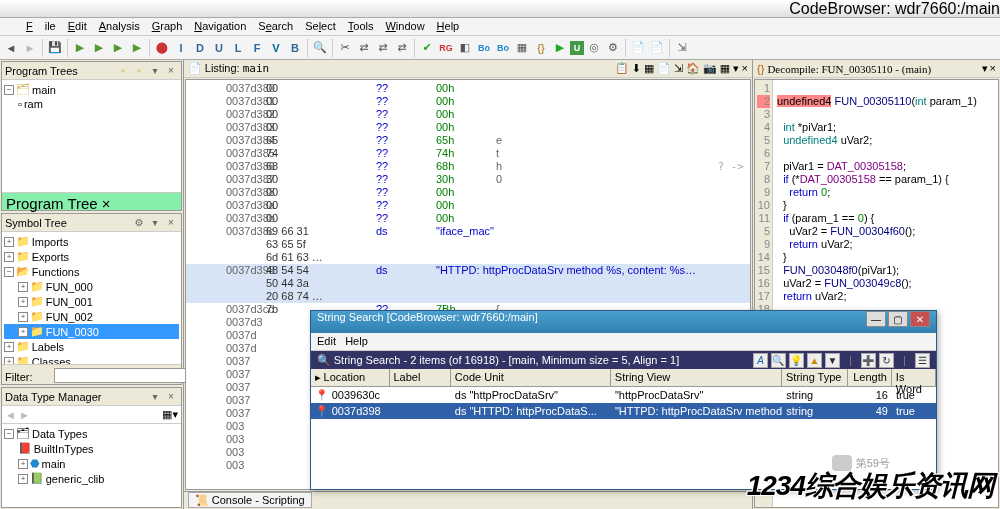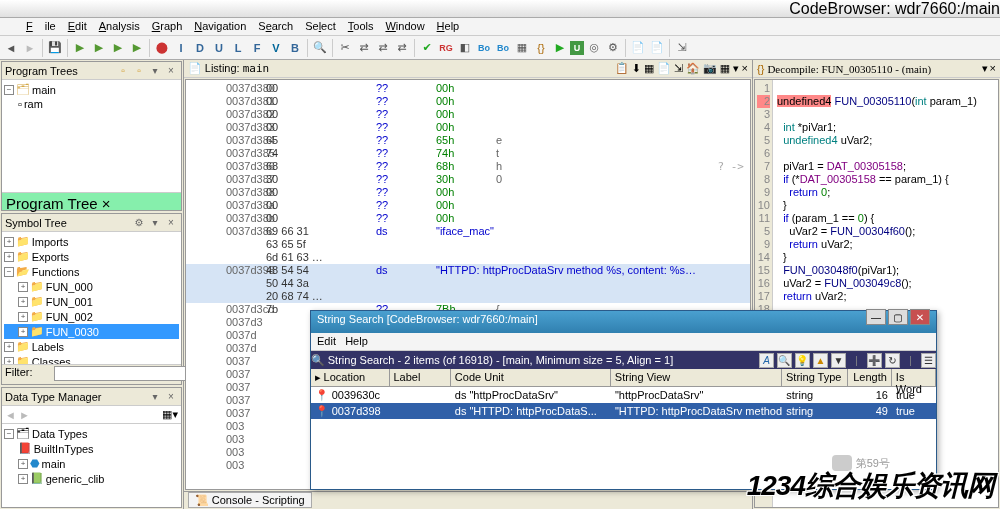--- a/index.html
+++ b/index.html
@@ -18,21 +18,21 @@
 .panehdr .title{flex:1}
 .panehdr .icons{display:flex;gap:2px}
 .panehdr .icons span{width:14px;height:14px;display:inline-flex;align-items:center;justify-content:center;font-size:10px;color:#666}
 .treebody{flex:1;overflow:auto;padding:2px;font-size:11px}
 .treeline{display:flex;align-items:center;gap:2px;padding:1px 0;white-space:nowrap}
 .treeline.sel{background:#3399ff;color:#fff}
 .indent1{padding-left:14px}
 .fold-icon{width:10px;height:10px;border:1px solid #888;display:inline-flex;align-items:center;justify-content:center;font-size:8px;line-height:8px;color:#555}
 .folder-icon{color:#d4a848}
 .tab-row{height:18px;background:#86efac;border-top:1px solid #ccc;padding:2px 4px;font-size:15px}
-.filter-row{height:20px;display:flex;align-items:flex-start;padding:1px 3px;gap:21px;border-top:1px solid #ccc;background:#ece9d8}
+.filter-row{height:20px;display:flex;align-items:flex-end;padding:1px 3px;gap:21px;border-top:1px solid #ccc;background:#ece9d8}
 .filter-row input{flex:1;height:15px;border:1px solid #999;padding:0 2px}
 .midcol{flex:1;display:flex;flex-direction:column;position:relative}
 .listing-hdr{background:#ece9d8;height:18px;display:flex;align-items:center;padding:0 4px;border-bottom:1px solid #ccc;justify-content:space-between}
 .listing-body{flex:1;background:#fff;font-family:Consolas,monospace;font-size:11px;overflow:hidden;padding:2px 0;position:relative;border:1px solid #999;margin:1px}
 .lst-row{display:flex;white-space:pre;height:13px;line-height:13px}
 .lst-row.hl{background:#d6e4f5}
 .addr{color:#666;width:80px;padding-left:40px}
 .bytes{color:#333;width:110px}
 .mnem{color:#0000cc;width:60px}
 .op{color:#008000;width:60px}
@@ -43,26 +43,26 @@
 .decomp-hdr{background:#ece9d8;height:18px;display:flex;align-items:center;padding:0 4px;border-bottom:1px solid #ccc;font-size:11px;justify-content:space-between}
 .decomp-body{flex:1;background:#fff;font-family:Consolas,monospace;font-size:11px;display:flex;border:1px solid #999;margin:1px}
 .gutter{background:#ece9d8;width:18px;text-align:right;padding:2px 2px;color:#888;border-right:1px solid #ccc}
 .gutter div{height:13px;line-height:13px}
 .gutter div.hl{background:#f88}
 .code{flex:1;padding:2px 4px}
 .code div{height:13px;line-height:13px;white-space:pre}
 .kw{color:#0000cc}.typ{color:#008080}.fn{color:#000080}.num{color:#008000}.id{color:#000}.glob{color:#800080}
 .brick{background:#f88;color:#000}
 .dialog{position:absolute;left:310px;top:310px;width:627px;height:180px;border:1px solid #2a5a8a;background:#fff;display:flex;flex-direction:column;box-shadow:2px 2px 6px rgba(0,0,0,0.3)}
-.dlg-title{background:linear-gradient(#4aa0d0,#3080b0);height:22px;color:#fff;display:flex;align-items:flex-end;padding:8px 6px;font-size:11px;justify-content:space-between}
+.dlg-title{background:linear-gradient(#4aa0d0,#3080b0);height:22px;color:#fff;display:flex;align-items:flex-start;padding:0 6px;font-size:11px;justify-content:space-between}
 .dlg-title .btns{display:flex;gap:2px}
 .dlg-title .btns span{width:20px;height:16px;background:#ddd;border:1px solid #888;display:inline-flex;align-items:center;justify-content:center;color:#000;font-size:10px}
 .dlg-title .btns span.cls{background:#c75050;color:#fff}
 .dlg-menu{background:#f4f4f4;height:18px;padding:2px 6px;border-bottom:1px solid #ccc}
-.dlg-status{background:#336;color:#fff;height:18px;padding:2px 0;font-size:11px;display:flex;align-items:center;justify-content:space-between}
+.dlg-status{background:#336;color:#fff;height:18px;padding:2px 6px;font-size:11px;display:flex;align-items:center;justify-content:space-between}
 .dlg-status .ricons{display:flex;gap:3px;align-items:center}
 .dlg-status .ricons span{width:15px;height:15px;background:#eee;display:inline-flex;align-items:center;justify-content:center;font-size:10px;color:#333;border:1px solid #aaa}
 .dlg-cols{height:18px;background:#ece9d8;display:flex;border-bottom:1px solid #999;font-size:11px}
 .dlg-cols div{border-right:1px solid #999;padding:2px 4px}
 .dlg-rows{flex:1;font-family:Consolas,monospace;font-size:11px}
 .dlg-row{display:flex;height:16px;line-height:16px}
 .dlg-row div{padding:0 4px;overflow:hidden;white-space:nowrap}
 .dlg-row.sel{background:#3060a8;color:#fff}
 .c-loc{width:90px}.c-lbl{width:70px}.c-cu{width:185px}.c-sv{width:198px}.c-st{width:75px}.c-len{width:50px;text-align:right}.c-iw{width:50px}
 .watermark{position:absolute;right:6px;bottom:4px;font-size:28px;font-weight:900;color:#000;text-shadow:1px 1px 0 #fff,-1px -1px 0 #fff,1px -1px 0 #fff,-1px 1px 0 #fff;font-style:italic;pointer-events:none;font-family:"Microsoft YaHei",sans-serif;letter-spacing:-1px}

